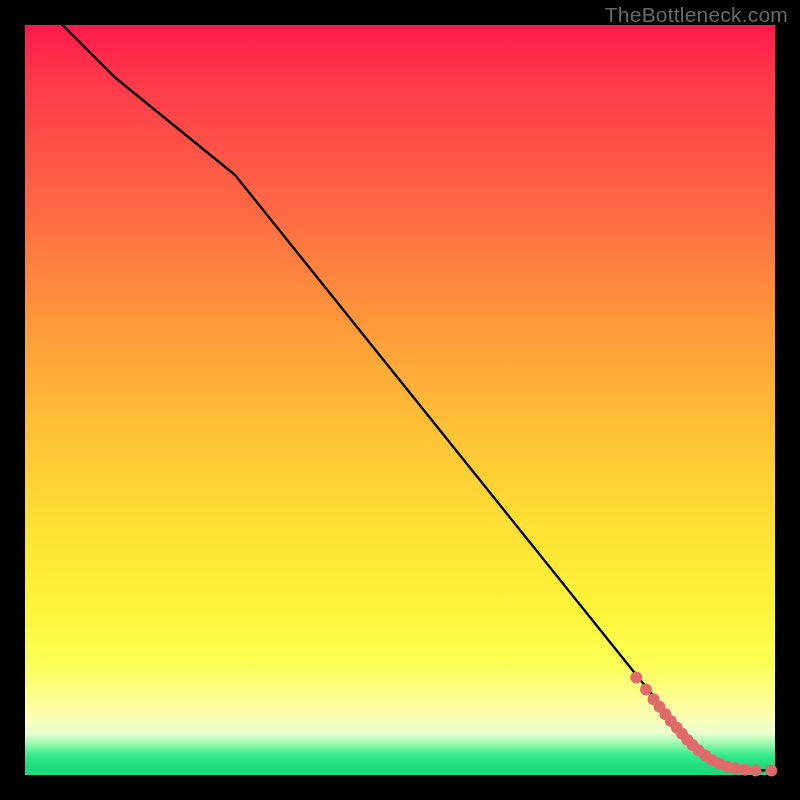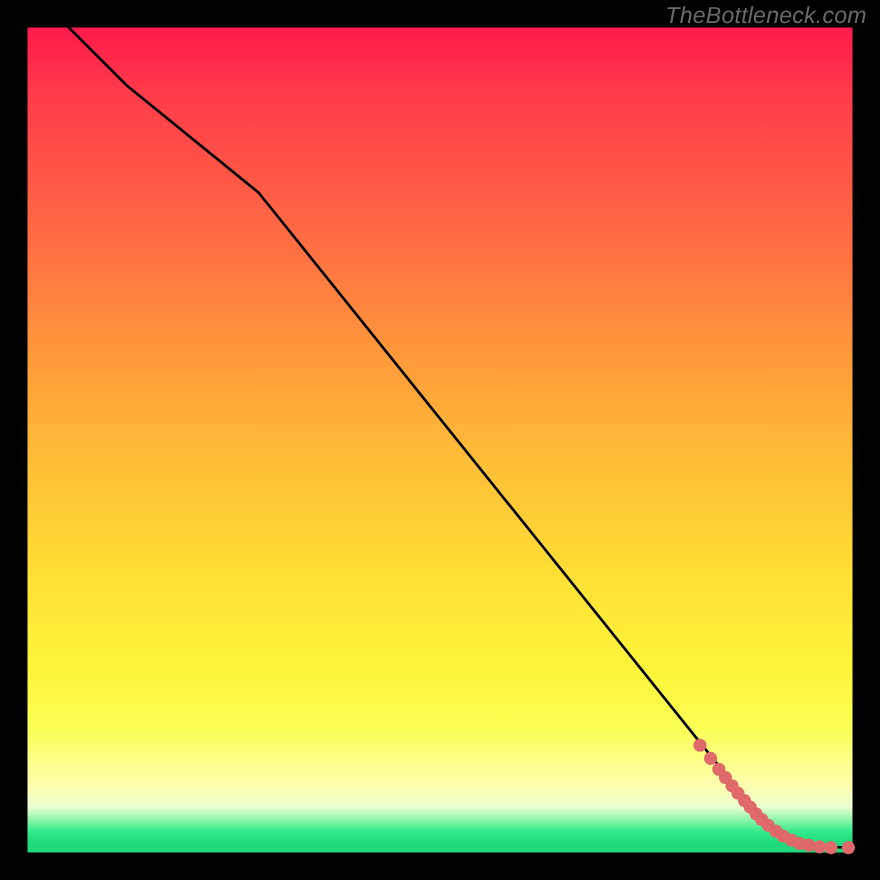--- a/index.html
+++ b/index.html
@@ -9,21 +9,20 @@
     height: 800px;
     background: #000;
     overflow: hidden;
     font-family: Arial, Helvetica, sans-serif;
   }
   .stage {
     position: relative;
     width: 796px;
     height: 800px;
     background: #000;
-    font-style: italic;
   }
   .plot {
     position: absolute;
     left: 25px;
     top: 25px;
     width: 750px;
     height: 750px;
     
     background: linear-gradient(
       to bottom,

